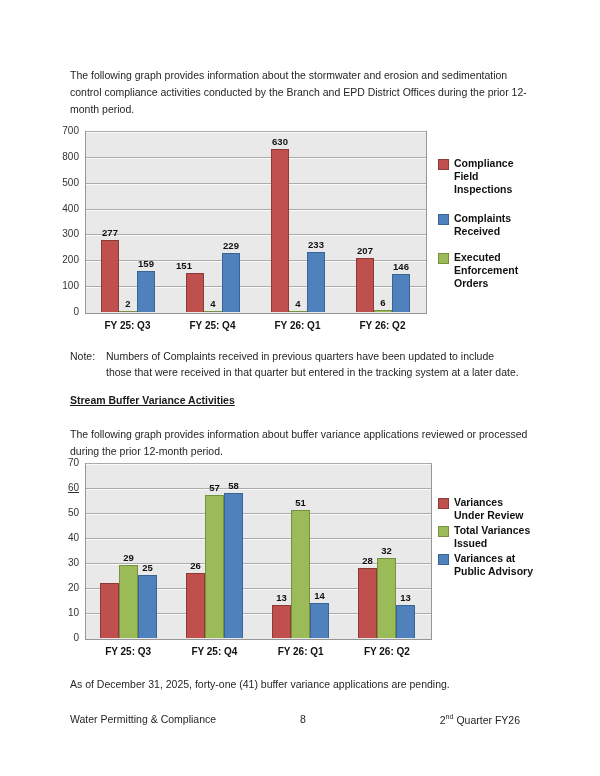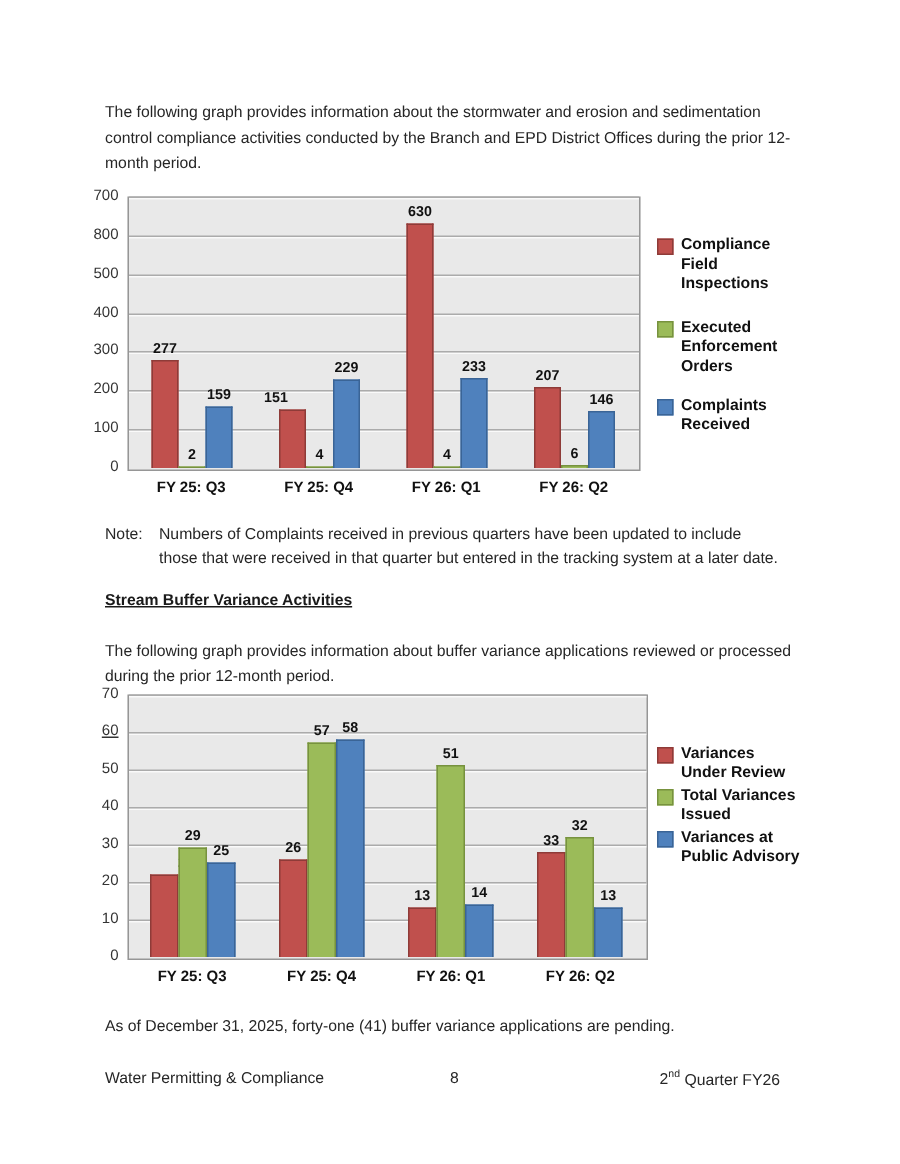--- a/index.html
+++ b/index.html
@@ -77,26 +77,26 @@
       <div class="bar-label" style="left: 305px; top: 172px;">6</div>
       <div class="bar" style="left: 334px; top: 149px; width: 18px; height: 38px; background: rgb(79, 129, 189); border-top: 1px solid rgb(58, 100, 150); border-right: 1px solid rgb(58, 100, 150); border-left: 1px solid rgb(58, 100, 150); border-image: initial; border-bottom: none;"></div>
       <div class="bar-label" style="left: 323px; top: 136px;">146</div>
       <div class="cat-label" style="left: 284.5px; top: 195px; width: 80px;">FY 26: Q2</div>
       <div class="legend" style="left: 380px; top: 32px;">
         <div class="legend-item" style="margin-bottom: 16px;">
           <div class="legend-swatch" style="background: rgb(192, 80, 77); border: 1px solid rgb(142, 59, 56);"></div>
           <div class="legend-label">Compliance Field Inspections</div>
         </div>
         <div class="legend-item" style="margin-bottom: 13px;">
+          <div class="legend-swatch" style="background: rgb(79, 129, 189); border: 1px solid rgb(58, 100, 150);"></div>
+          <div class="legend-label">Complaints Received</div>
+        </div>
+        <div class="legend-item" style="margin-bottom: 13px;">
           <div class="legend-swatch" style="background: rgb(155, 187, 89); border: 1px solid rgb(119, 146, 62);"></div>
           <div class="legend-label">Executed Enforcement Orders</div>
-        </div>
-        <div class="legend-item" style="margin-bottom: 13px;">
-          <div class="legend-swatch" style="background: rgb(79, 129, 189); border: 1px solid rgb(58, 100, 150);"></div>
-          <div class="legend-label">Complaints Received</div>
         </div>
       </div>
     </div>
 
   <div class="para note-row" style="left:70px;top:348px;width:452px;line-height:16px;justify-content:flex-end;">
     <span class="note-label">Note:</span>
     <span>Numbers of Complaints received in previous quarters have been updated to include those that were received in that quarter but entered in the tracking system at a later date.</span>
   </div>
 
   <div class="abs heading" style="left:70px;top:394px;">Stream Buffer Variance Activities</div>
@@ -135,21 +135,21 @@
       <div class="bar-label" style="left: 155.5px; top: 22px;">58</div>
       <div class="cat-label" style="left: 116.375px; top: 188px; width: 80px;">FY 25: Q4</div>
       <div class="bar" style="left: 214px; top: 147px; width: 19px; height: 33px; background: rgb(192, 80, 77); border-top: 1px solid rgb(142, 59, 56); border-right: 1px solid rgb(142, 59, 56); border-left: 1px solid rgb(142, 59, 56); border-image: initial; border-bottom: none;"></div>
       <div class="bar-label" style="left: 203.5px; top: 134px;">13</div>
       <div class="bar" style="left: 233px; top: 52px; width: 19px; height: 128px; background: rgb(155, 187, 89); border-top: 1px solid rgb(119, 146, 62); border-right: 1px solid rgb(119, 146, 62); border-left: 1px solid rgb(119, 146, 62); border-image: initial; border-bottom: none;"></div>
       <div class="bar-label" style="left: 222.5px; top: 39px;">51</div>
       <div class="bar" style="left: 252px; top: 145px; width: 19px; height: 35px; background: rgb(79, 129, 189); border-top: 1px solid rgb(58, 100, 150); border-right: 1px solid rgb(58, 100, 150); border-left: 1px solid rgb(58, 100, 150); border-image: initial; border-bottom: none;"></div>
       <div class="bar-label" style="left: 241.5px; top: 132px;">14</div>
       <div class="cat-label" style="left: 202.625px; top: 188px; width: 80px;">FY 26: Q1</div>
       <div class="bar" style="left: 300px; top: 110px; width: 19px; height: 70px; background: rgb(192, 80, 77); border-top: 1px solid rgb(142, 59, 56); border-right: 1px solid rgb(142, 59, 56); border-left: 1px solid rgb(142, 59, 56); border-image: initial; border-bottom: none;"></div>
-      <div class="bar-label" style="left: 289.5px; top: 97px;">33</div>
+      <div class="bar-label" style="left: 289.5px; top: 97px;">28</div>
       <div class="bar" style="left: 319px; top: 100px; width: 19px; height: 80px; background: rgb(155, 187, 89); border-top: 1px solid rgb(119, 146, 62); border-right: 1px solid rgb(119, 146, 62); border-left: 1px solid rgb(119, 146, 62); border-image: initial; border-bottom: none;"></div>
       <div class="bar-label" style="left: 308.5px; top: 87px;">32</div>
       <div class="bar" style="left: 338px; top: 147px; width: 19px; height: 33px; background: rgb(79, 129, 189); border-top: 1px solid rgb(58, 100, 150); border-right: 1px solid rgb(58, 100, 150); border-left: 1px solid rgb(58, 100, 150); border-image: initial; border-bottom: none;"></div>
       <div class="bar-label" style="left: 327.5px; top: 134px;">13</div>
       <div class="cat-label" style="left: 288.875px; top: 188px; width: 80px;">FY 26: Q2</div>
       <div class="legend" style="left: 380px; top: 38px;">
         <div class="legend-item" style="margin-bottom: 2px;">
           <div class="legend-swatch" style="background: rgb(192, 80, 77); border: 1px solid rgb(142, 59, 56);"></div>
           <div class="legend-label">Variances Under Review</div>
         </div>

